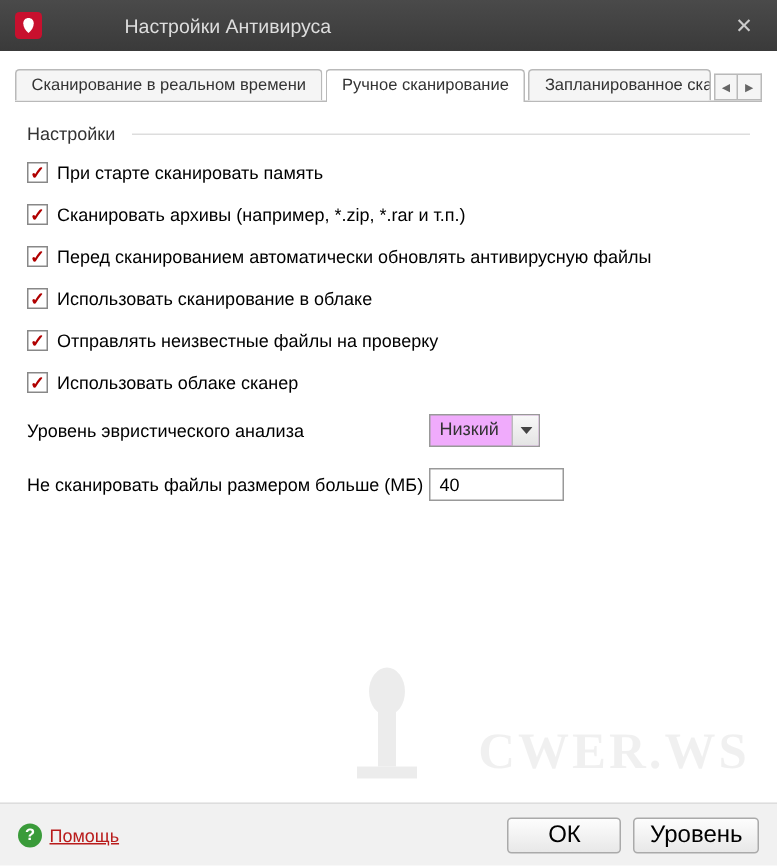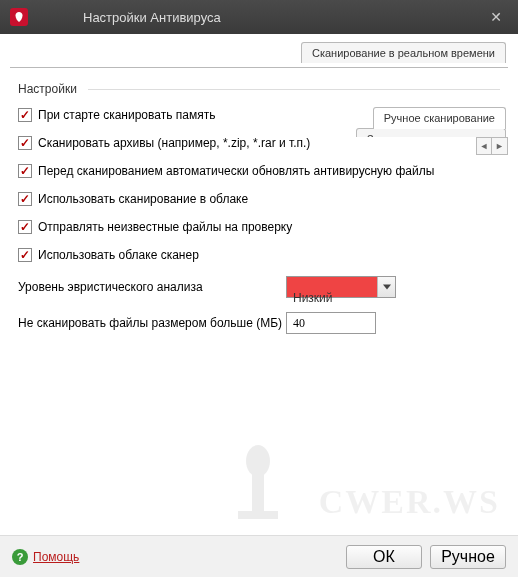--- a/index.html
+++ b/index.html
@@ -3,41 +3,41 @@
 <meta charset="utf-8">
 <style>
 * { box-sizing: border-box; margin: 0; padding: 0; }
 body { font-family: Tahoma, Arial, sans-serif; font-size: 12px; color: #333; background: #fff; width: 518px; height: 577px; overflow: hidden; }
 .titlebar { background: linear-gradient(180deg, #4a4a4a 0%, #3a3a3a 100%); height: 34px; display: flex; align-items: center; padding: 0 10px; color: #eee; gap: 47px; }
 .titlebar .logo { width: 18px; height: 18px; background: #c8102e; border-radius: 3px; display: flex; align-items: center; justify-content: center; margin-right: 8px; }
 .titlebar .logo svg { width: 12px; height: 12px; }
 .titlebar .title { flex: 1; font-size: 13px; color: #ddd; }
 .titlebar .close { width: 24px; height: 24px; display: flex; align-items: center; justify-content: center; cursor: pointer; color: #ccc; font-size: 14px; }
 .content { padding: 8px 10px 0 10px; background: #fff; height: calc(100% - 34px - 42px); }
-.tabs-row { display: flex; align-items: flex-end; border-bottom: 1px solid #b9b9b9; height: 26px; position: relative; flex-direction: column; }
+.tabs-row { display: flex; align-items: flex-end; border-bottom: 1px solid #b9b9b9; height: 26px; position: relative; }
 .tab { border: 1px solid #b9b9b9; border-bottom: none; padding: 4px 10px; font-size: 11px; background: #f5f5f5; border-top-left-radius: 3px; border-top-right-radius: 3px; margin-right: 2px; position: relative; cursor: pointer; white-space: nowrap; color: #333; }
 .tab.active { background: #fff; z-index: 2; padding-bottom: 5px; margin-bottom: -1px; margin-top: 44px; }
 .tab.truncated { overflow: hidden; max-width: 150px; text-overflow: clip; }
 .tab-scroll { margin-left: auto; display: flex; gap: 0; }
 .tab-scroll-btn { width: 16px; height: 18px; border: 1px solid #b9b9b9; background: #f5f5f5; display: flex; align-items: center; justify-content: center; font-size: 9px; cursor: pointer; color: #666; }
 .tab-scroll-btn + .tab-scroll-btn { border-left: none; }
 .pane { padding: 14px 8px 8px 8px; }
 .group-label { font-size: 12px; color: #333; margin-bottom: 12px; position: relative; }
 .group-label::after { content: ""; position: absolute; left: 70px; right: 0; top: 50%; height: 1px; background: #ddd; }
 .checkrow { display: flex; align-items: center; margin-bottom: 14px; text-align: center; }
 .checkbox { width: 14px; height: 14px; border: 1px solid #888; background: #fff; margin-right: 6px; display: flex; align-items: center; justify-content: center; cursor: pointer; }
 .checkbox.checked::after { content: "✓"; font-size: 12px; color: #b00000; font-weight: bold; line-height: 1; }
 .checklabel { font-size: 12px; color: #000; }
 .form-row { display: flex; align-items: center; margin-bottom: 14px; }
 .form-label { font-size: 12px; color: #000; width: 268px; }
 .select-wrap { position: relative; display: inline-block; }
-.select { width: 110px; height: 22px; border: 1px solid #999; background: #ef4444; padding: 14px 22px 2px 6px; font-size: 12px; cursor: pointer; }
+.select { width: 74px; height: 22px; border: 1px solid #999; background: #f0abfc; padding: 2px 22px 2px 6px; font-size: 12px; cursor: pointer; }
 .select-arrow { position: absolute; right: 1px; top: 1px; bottom: 1px; width: 18px; background: linear-gradient(#f8f8f8,#e4e4e4); border-left: 1px solid #bbb; display: flex; align-items: center; justify-content: center; pointer-events: none; }
 .select-arrow svg { width: 8px; height: 6px; }
-.textinput { width: 90px; height: 22px; border: 1px solid #999; background: #fff; padding: 2px 6px; font-size: 12px; font-family: Liberation Serif, serif; }
+.textinput { width: 90px; height: 22px; border: 1px solid #999; background: #fff; padding: 2px 6px; font-size: 12px; }
 .footer { position: absolute; bottom: 0; left: 0; right: 0; height: 42px; background: #f1f1f1; border-top: 1px solid #ddd; display: flex; align-items: center; padding: 0 12px; }
 .help { display: flex; align-items: center; gap: 5px; cursor: pointer; }
 .help-icon { width: 16px; height: 16px; border-radius: 50%; background: #3a9b3a; color: #fff; display: flex; align-items: center; justify-content: center; font-size: 11px; font-weight: bold; }
 .help-text { color: #b91c1c; text-decoration: underline; font-size: 12px; }
 .footer-spacer { flex: 1; }
 .btn { min-width: 76px; height: 24px; border: 1px solid #aaa; background: linear-gradient(#fdfdfd,#e8e8e8); border-radius: 3px; font-size: 16px; cursor: pointer; margin-left: 8px; padding: 0 10px; }
 .watermark { position: absolute; right: 18px; bottom: 56px; font-size: 34px; font-weight: bold; font-family: Georgia, serif; color: rgba(0,0,0,0.06); letter-spacing: 2px; pointer-events: none; }
 .watermark-fig { position: absolute; right: 230px; bottom: 56px; width: 60px; height: 80px; opacity: 0.07; pointer-events: none; }
 </style>
 </head>
@@ -120,14 +120,14 @@
 </div>
 <div class="watermark">CWER.WS</div>
 
 <div class="footer">
   <div class="help">
     <div class="help-icon">?</div>
     <span class="help-text">Помощь</span>
   </div>
   <div class="footer-spacer"></div>
   <button class="btn">ОК</button>
-  <button class="btn">Ручное</button>
+  <button class="btn">Уровень</button>
 </div>
 
 </body></html>

